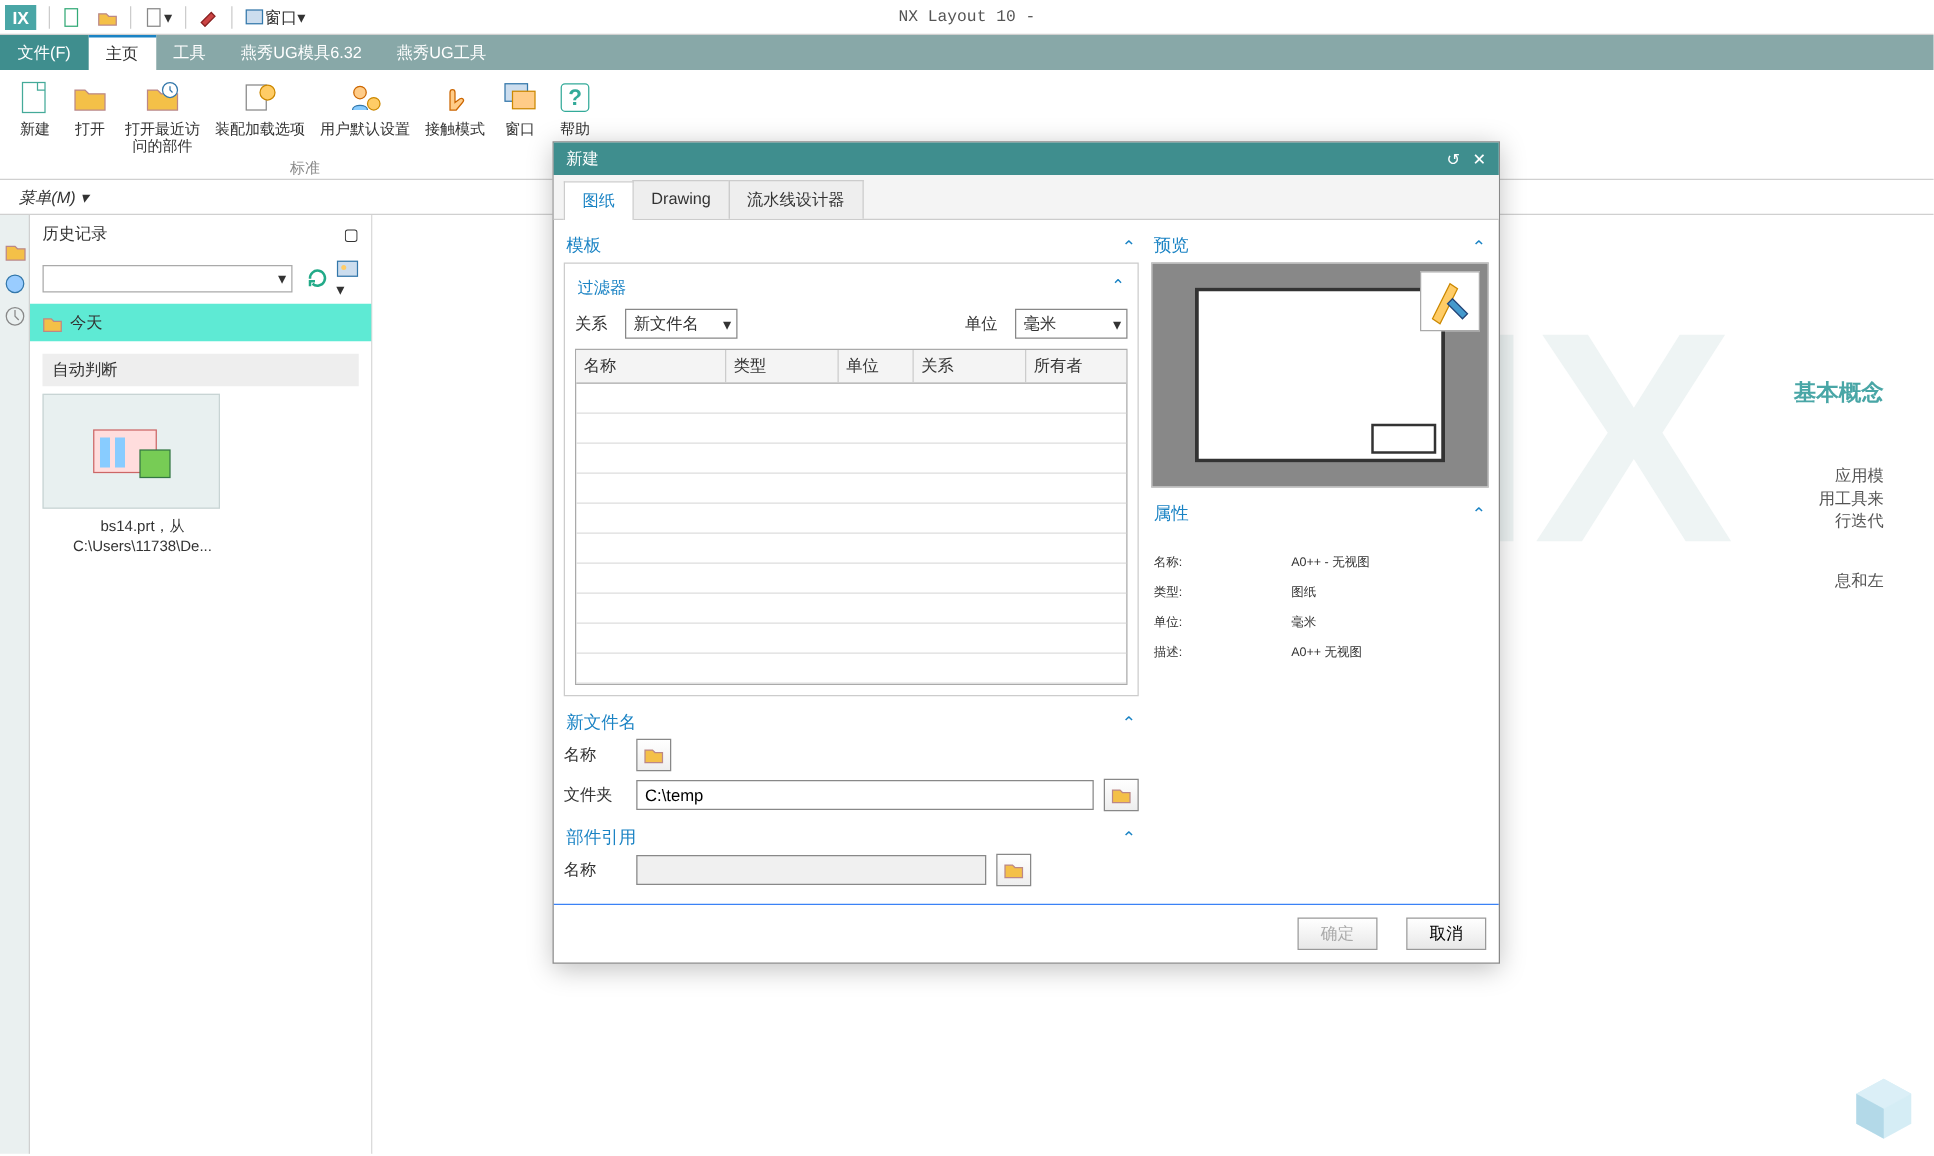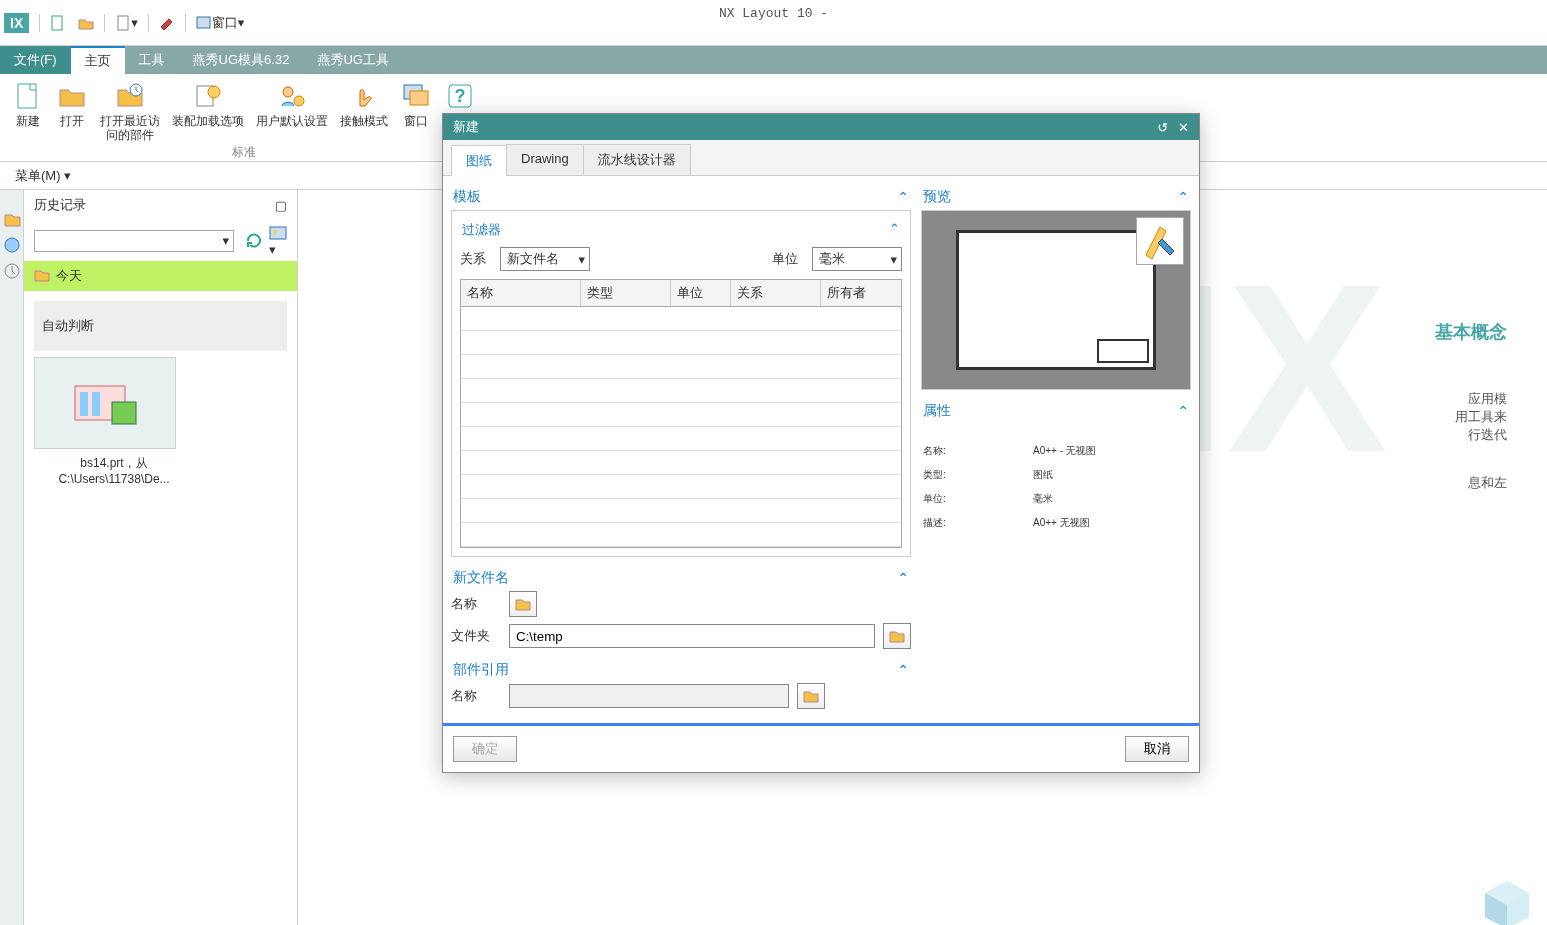--- a/index.html
+++ b/index.html
@@ -1,19 +1,19 @@
 <!DOCTYPE html>
 <html><head>
 <meta charset="utf-8">
 <style>
 * { box-sizing: border-box; margin: 0; padding: 0; font-family: "Microsoft YaHei", Arial, sans-serif; }
 body { width: 1547px; height: 925px; background: #fff; overflow: hidden; position: relative; font-size: 13px; color: #333; }
 
 
-.quick-toolbar { height: 46px; background: #fff; display: flex; align-items: center; padding: 0 4px; border-bottom: 1px solid #d0d0d0; }
+.quick-toolbar { height: 28px; background: #fff; display: flex; align-items: center; padding: 0 4px; border-bottom: 1px solid #d0d0d0; }
 .quick-toolbar .nx-logo { background: #49a6a6; color: #fff; font-weight: bold; padding: 2px 6px; font-size: 14px; margin-right: 6px; }
 .qt-item { margin: 0 2px; padding: 2px 4px; display: flex; align-items: center; cursor: pointer; }
 .qt-sep { width: 1px; height: 18px; background: #ccc; margin: 0 4px; }
 .app-title { position: absolute; left: 0; right: 0; text-align: center; top: 6px; pointer-events: none; color: #555; font-family: Liberation Mono, monospace; }
 
 
 .main-tabs { height: 28px; background: #88a8a8; display: flex; align-items: stretch; }
 .main-tab { padding: 4px 14px; color: #fff; cursor: pointer; display: flex; align-items: center; }
 .main-tab.active { background: #fff; color: #333; border-top: 2px solid #1a83c4; }
 .file-tab { background: #3f8e8e; color: #fff; }
@@ -21,35 +21,35 @@
 
 .ribbon { height: 88px; background: #fff; border-bottom: 1px solid #d0d0d0; display: flex; }
 .ribbon-group { display: flex; flex-direction: column; align-items: center; padding: 4px 8px 2px 8px; }
 .ribbon-buttons { display: flex; gap: 4px; }
 .ribbon-btn { display: flex; flex-direction: column; align-items: center; padding: 2px 4px; cursor: pointer; min-width: 38px; }
 .ribbon-btn .ico { width: 32px; height: 32px; display: flex; align-items: center; justify-content: center; }
 .ribbon-btn .lbl { text-align: center; line-height: 14px; font-size: 12px; margin-top: 2px; }
 .group-label { color: #888; font-size: 12px; margin-top: auto; }
 
 
-.menu-row { height: 28px; background: #fff; border-bottom: 1px solid #d0d0d0; display: flex; align-items: center; padding: 0 6px; }
+.menu-row { height: 28px; background: #fff; border-bottom: 1px solid #d0d0d0; display: flex; align-items: center; padding: 0 6px; font-style: italic; }
 .menu-btn { padding: 2px 8px; border: 1px solid transparent; cursor: pointer; }
 
 
 .workspace { display: flex; height: calc(925px - 30px - 28px - 88px - 28px); }
 .res-bar { width: 24px; background: #eaf0f0; border-right: 1px solid #d0d0d0; display: flex; flex-direction: column; align-items: center; gap: 8px; padding-top: 20px; }
 .res-bar .ri { width: 18px; height: 18px; cursor: pointer; }
 
 .history-panel { width: 274px; background: #fff; border-right: 1px solid #d0d0d0; }
 .hp-head { display: flex; align-items: center; justify-content: space-between; padding: 6px 10px; }
 .hp-tools { display: flex; align-items: center; gap: 6px; padding: 4px 10px; }
 .hp-tools input { flex: 1; height: 22px; border: 1px solid #aaa; padding: 0 4px; }
-.hp-folder { padding: 6px 10px; display: flex; align-items: flex-start; gap: 6px; background: #bef264; }
+.hp-folder { padding: 6px 10px; display: flex; align-items: flex-end; gap: 6px; background: #5eead4; }
 .hp-thumb-area { padding: 10px; }
-.auto-judge { background: #eee; padding: 16px 8px; margin-bottom: 6px; }
+.auto-judge { background: #eee; padding: 4px 8px; margin-bottom: 6px; }
 .thumb { width: 142px; border: 1px solid #c8d4d4; background: #e8f0f0; display: flex; align-items: center; justify-content: center; height: 92px; }
 .thumb-cap { text-align: center; font-size: 12px; margin-top: 6px; width: 160px; }
 
 .canvas-area { flex: 1; position: relative; background: #fff; }
 .siemens { position: absolute; right: 20px; bottom: 40px; color: #cfe0e0; font-size: 54px; font-weight: bold; letter-spacing: 4px; }
 .nx-big { position: absolute; right: 160px; top: 40px; color: #eef4f4; font-size: 240px; font-weight: bold; }
 .concept { position: absolute; right: 40px; top: 130px; color: #49a6a6; font-size: 18px; font-weight: bold; }
 .side-text { position: absolute; right: 40px; top: 200px; font-size: 13px; color: #555; text-align: right; }
 
 
@@ -87,21 +87,21 @@
 .props .sect-body { font-size: 10px; line-height: 24px; margin-top: 11px; }
 .prow { display: flex; }
 .prow .pl { width: 110px; }
 
 .nfile, .pref { margin-top: 8px; }
 .frow { display: flex; align-items: center; gap: 8px; margin-bottom: 6px; }
 .frow label { width: 50px; }
 .frow input { flex: 1; height: 24px; border: 1px solid #888; padding: 0 6px; }
 .folder-btn { width: 28px; height: 26px; border: 1px solid #888; background: linear-gradient(#fff,#eee); display: flex; align-items: center; justify-content: center; cursor: pointer; }
 
-.dlg-foot { display: flex; justify-content: space-between; gap: 23px; padding: 10px; border-top: 3px solid #3b82f6; }
+.dlg-foot { display: flex; justify-content: flex-end; gap: 23px; padding: 10px; border-top: 1px solid #3b82f6; }
 .btn { min-width: 64px; height: 26px; border: 1px solid #999; background: linear-gradient(#fff,#e8e8e8); cursor: pointer; }
 .btn.disabled { color: #aaa; }
 
 .watermark-cube { position: absolute; right: 10px; bottom: 6px; width: 60px; height: 60px; opacity: .6; }
 
 svg { display: block; }
 </style>
 </head>
 <body>
 

